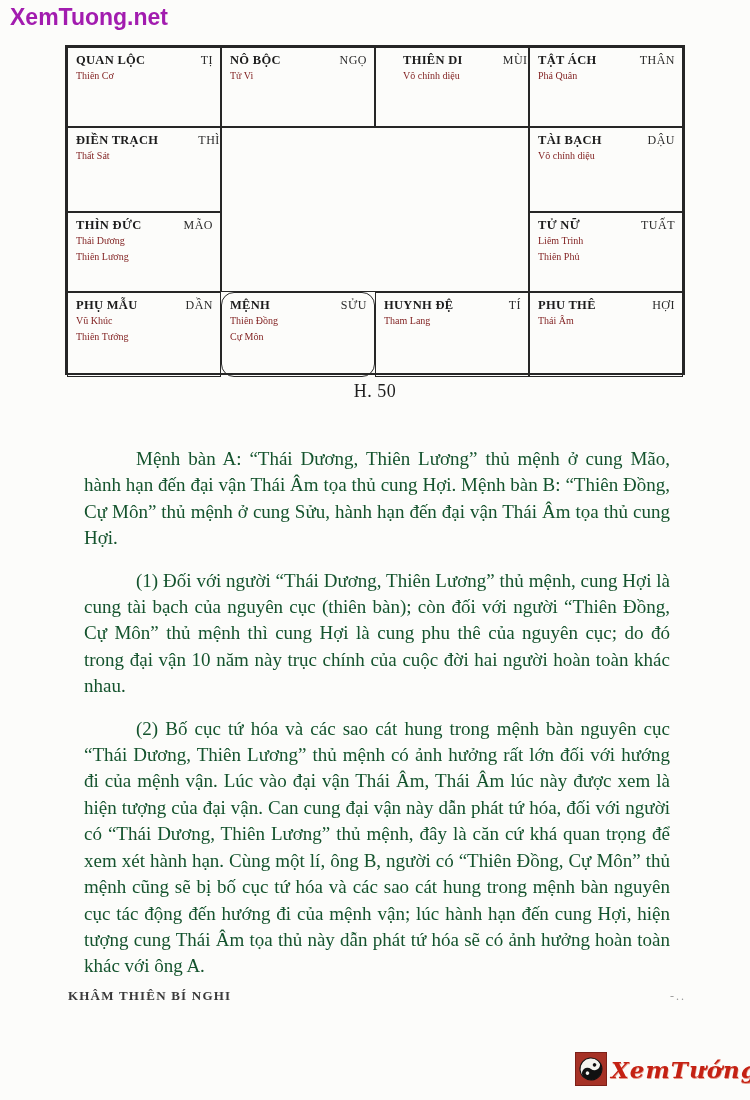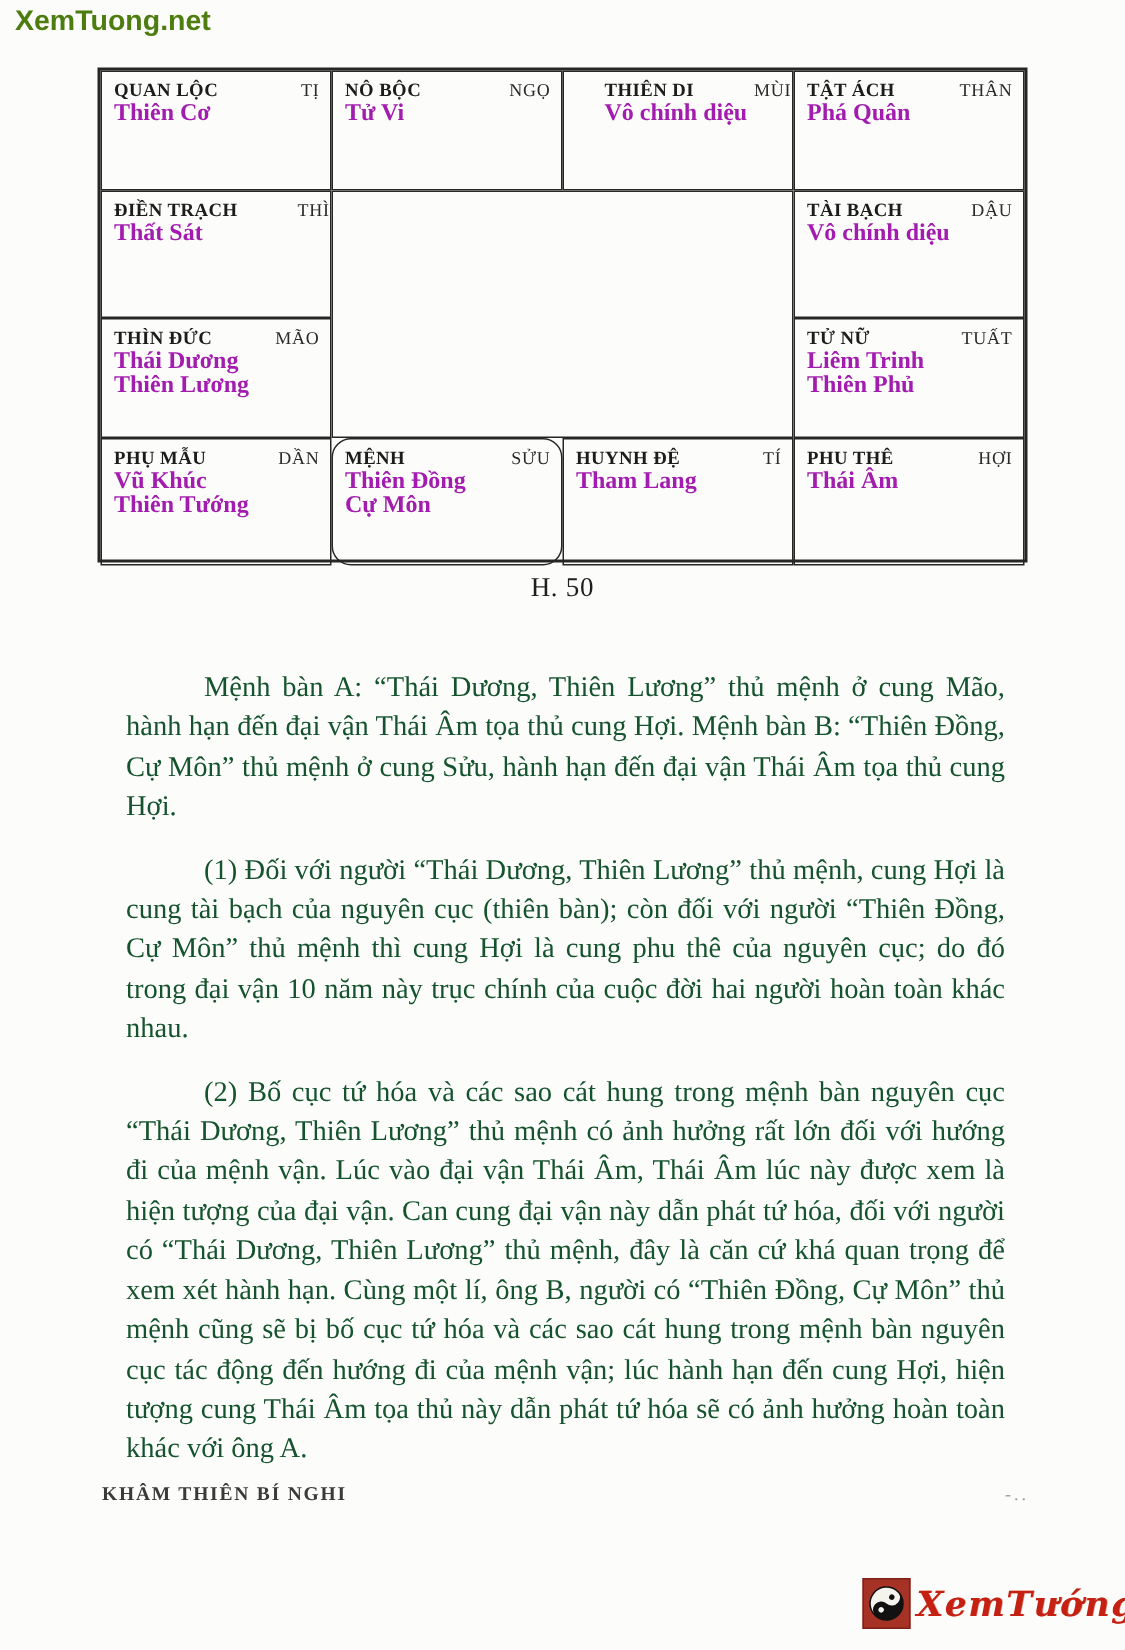--- a/index.html
+++ b/index.html
@@ -8,22 +8,22 @@
     width:750px;height:1100px;
     background:#fcfcfa;
     font-family:"Liberation Serif", serif;
     color:#1c1c1c;
     overflow:hidden;
   }
   
   .wm-top{
     position:absolute;left:10px;top:4px;
     font-family:"Liberation Sans", sans-serif;
-    font-size:19px;font-weight:700;
-    color:#4d7c0f;
+    font-size:23px;font-weight:700;
+    color:#a21caf;
     cursor:pointer;
     text-decoration:none;
   }
   
   .chart{
     position:absolute;left:65px;top:45px;
     width:620px;height:330px;
     display:grid;
     grid-template-columns:repeat(4,1fr);
     grid-template-rows:80px 85px 80px 85px;
@@ -41,21 +41,21 @@
     display:flex;justify-content:space-between;align-items:baseline;gap:40px;
   }
   .cell .pal{
     font-weight:bold;font-size:12.5px;letter-spacing:.3px;
     white-space:nowrap;
   }
   .cell .branch{
     font-size:12px;letter-spacing:.5px;color:#2a2a2a;white-space:nowrap;text-align:right;
   }
   .cell .star{
-    font-weight:bold;font-size:16px;line-height:16px;color:#a21caf;
+    font-weight:normal;font-size:10px;line-height:16px;color:#7f1d1d;
   }
   .cell .star:empty{display:none;}
   .p-r1c1{grid-area:1/1/2/2;} .p-r1c2{grid-area:1/2/2/3;}
   .p-r1c3{grid-area:1/3/2/4;padding-left:27px;} .p-r1c4{grid-area:1/4/2/5;}
   .p-r2c1{grid-area:2/1/3/2;} .p-r2c4{grid-area:2/4/3/5;}
   .p-r3c1{grid-area:3/1/4/2;} .p-r3c4{grid-area:3/4/4/5;}
   .p-r4c1{grid-area:4/1/5/2;} .p-r4c2{grid-area:4/2/5/3;border-radius:13px;}
   .p-r4c3{grid-area:4/3/5/4;} .p-r4c4{grid-area:4/4/5/5;}
   .center-blank{grid-area:2/2/4/4;border:1px solid #262626;background:#fcfcfa;}
   

